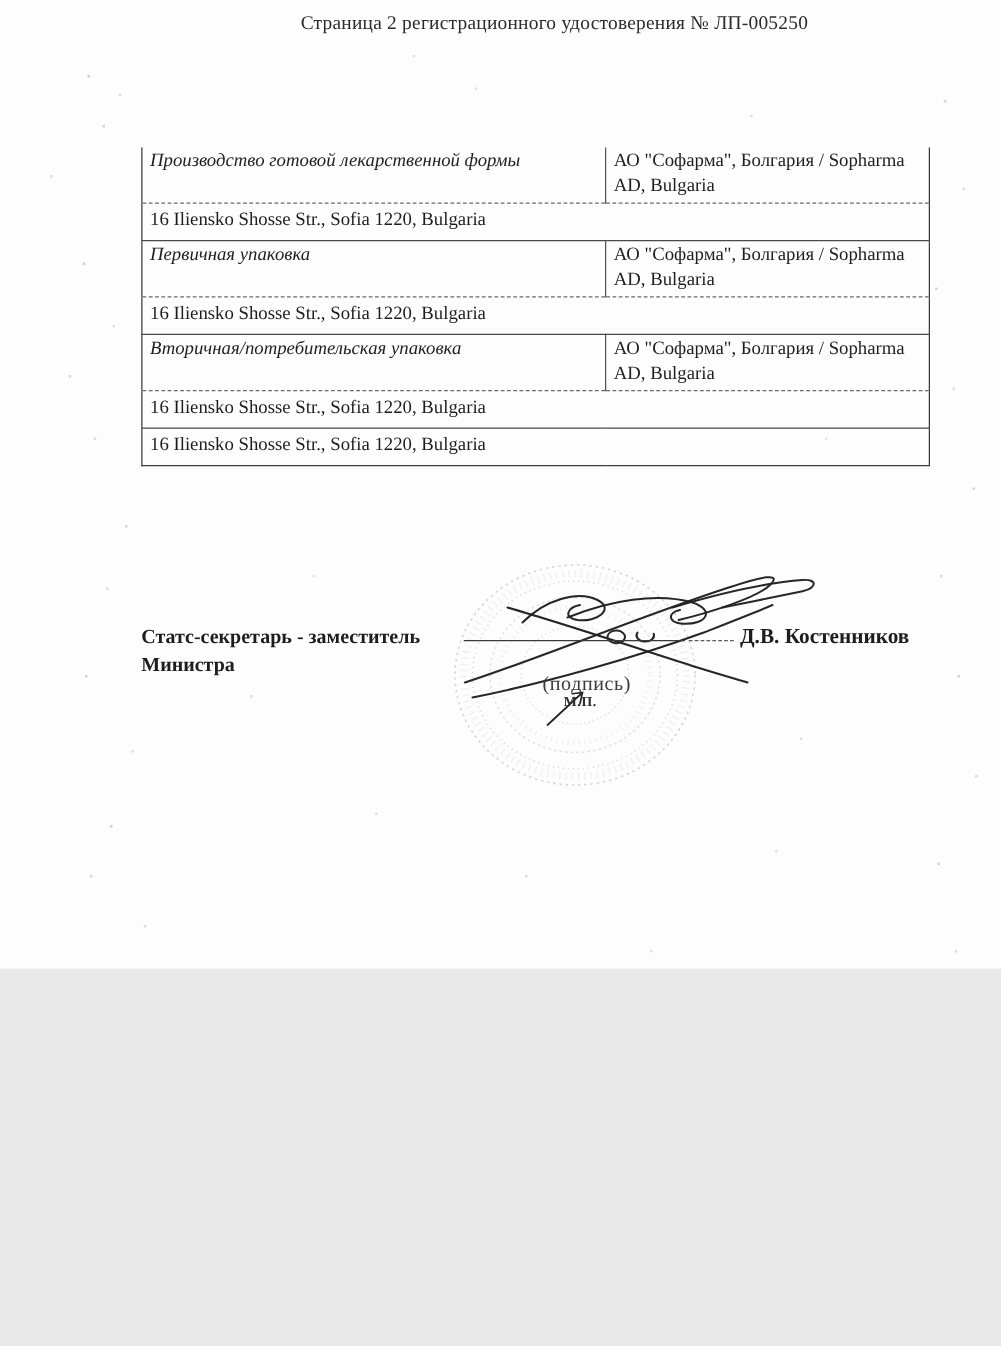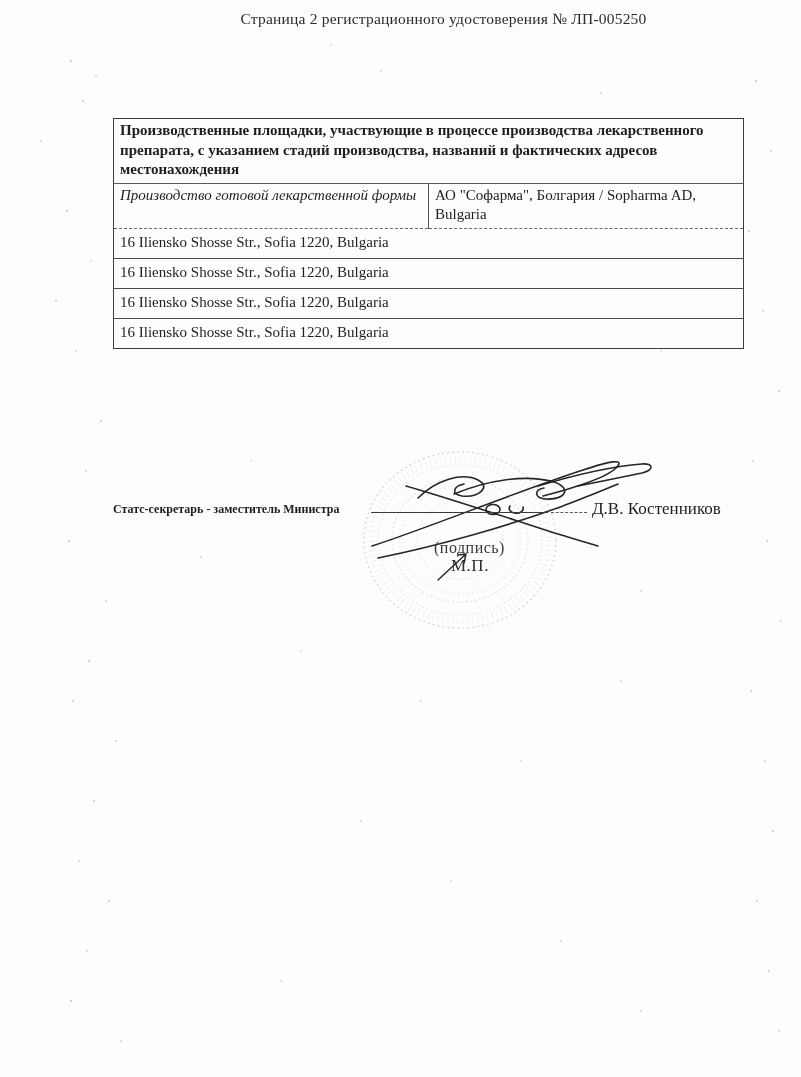--- a/index.html
+++ b/index.html
@@ -1,18 +1,18 @@
 <!DOCTYPE html>
 <html><head>
 <meta charset="utf-8">
 <style>
   html,body{margin:0;padding:0;background:#e8e8e8;}
   .page{
     position:relative;
-    width:801px;height:1077px;
+    width:801px;height:775px;
     background:#fdfdfd;
     overflow:hidden;
     font-family:"Liberation Serif","DejaVu Serif",serif;
     color:#222;
   }
   
   .doc-header{
     position:absolute;top:10px;left:0;right:0;
     padding-left:86px;
     text-align:center;
@@ -53,41 +53,41 @@
     height:22px;
     border-left:1.6px solid #3c3c3c;
     border-right:1.6px solid #3c3c3c;
     border-bottom:1px solid #4a4a4a;
     padding-top:4px;
   }
   tr.addr-row:last-child td{border-bottom:1.6px solid #3c3c3c;}
   
   .sig-title{
     position:absolute;left:113px;top:498px;width:262px;
-    font-weight:bold;font-size:12px;line-height:23px;color:#1d1d1d;
+    font-weight:bold;font-size:16px;line-height:23px;color:#1d1d1d;
   }
   .sig-name{
     position:absolute;left:592px;top:499px;
-    font-weight:normal;font-size:17px;color:#1d1d1d;white-space:nowrap;
+    font-weight:bold;font-size:17px;color:#1d1d1d;white-space:nowrap;
   }
   .sig-line{
     position:absolute;left:371px;top:512px;width:177px;
     border-top:1.6px solid #3a3a3a;height:0;
   }
   .sig-line-dots{
     position:absolute;left:551px;top:512px;width:36px;
     border-top:1.6px dashed #5a5a5a;height:0;
   }
   .sig-caption{
     position:absolute;left:434px;top:539px;
     font-size:16px;color:#3a3a3a;letter-spacing:.5px;
   }
   .seal-caption{
     position:absolute;left:451px;top:556px;
-    font-size:17px;color:#2e2e2e;letter-spacing:.5px;
+    font-size:11px;color:#2e2e2e;letter-spacing:.5px;font-weight:bold;
   }
   .seal-sig-svg{
     position:absolute;left:358px;top:446px;
   }
   
   .noise{
     position:absolute;left:0;top:0;width:1.5px;height:1.5px;
     background:transparent;pointer-events:none;
     box-shadow:
       70px 60px 0 0 rgba(110,110,110,.30), 95px 75px 0 0 rgba(110,110,110,.22),
@@ -120,36 +120,41 @@
 </style>
 </head>
 <body>
 
 <div class="page">
 
   <div class="doc-header">Страница 2 регистрационного удостоверения № ЛП-005250</div>
 
   <table class="prod-table">
     <tbody>
-      <tr>
-        <td colspan="2" class="thead">Производственные площадки, участвующие в процессе производства лекарственного препарата, с указанием стадий производства, названий и фактических адресов местонахождения</td>
-      </tr>
 
       <tr class="stage-row">
         <td class="stage">Производство готовой лекарственной формы</td>
         <td class="manu">АО "Софарма", Болгария / Sopharma AD, Bulgaria</td>
       </tr>
       <tr class="addr-row">
         <td colspan="2" class="addr">16 Iliensko Shosse Str., Sofia 1220, Bulgaria</td>
       </tr>
 
+      <tr class="stage-row">
+        <td class="stage">Первичная упаковка</td>
+        <td class="manu">АО "Софарма", Болгария / Sopharma AD, Bulgaria</td>
+      </tr>
       <tr class="addr-row">
         <td colspan="2" class="addr">16 Iliensko Shosse Str., Sofia 1220, Bulgaria</td>
       </tr>
 
+      <tr class="stage-row">
+        <td class="stage">Вторичная/потребительская упаковка</td>
+        <td class="manu">АО "Софарма", Болгария / Sopharma AD, Bulgaria</td>
+      </tr>
       <tr class="addr-row">
         <td colspan="2" class="addr">16 Iliensko Shosse Str., Sofia 1220, Bulgaria</td>
       </tr>
 
       <tr class="addr-row">
         <td colspan="2" class="addr">16 Iliensko Shosse Str., Sofia 1220, Bulgaria</td>
       </tr>
     </tbody>
   </table>
 

